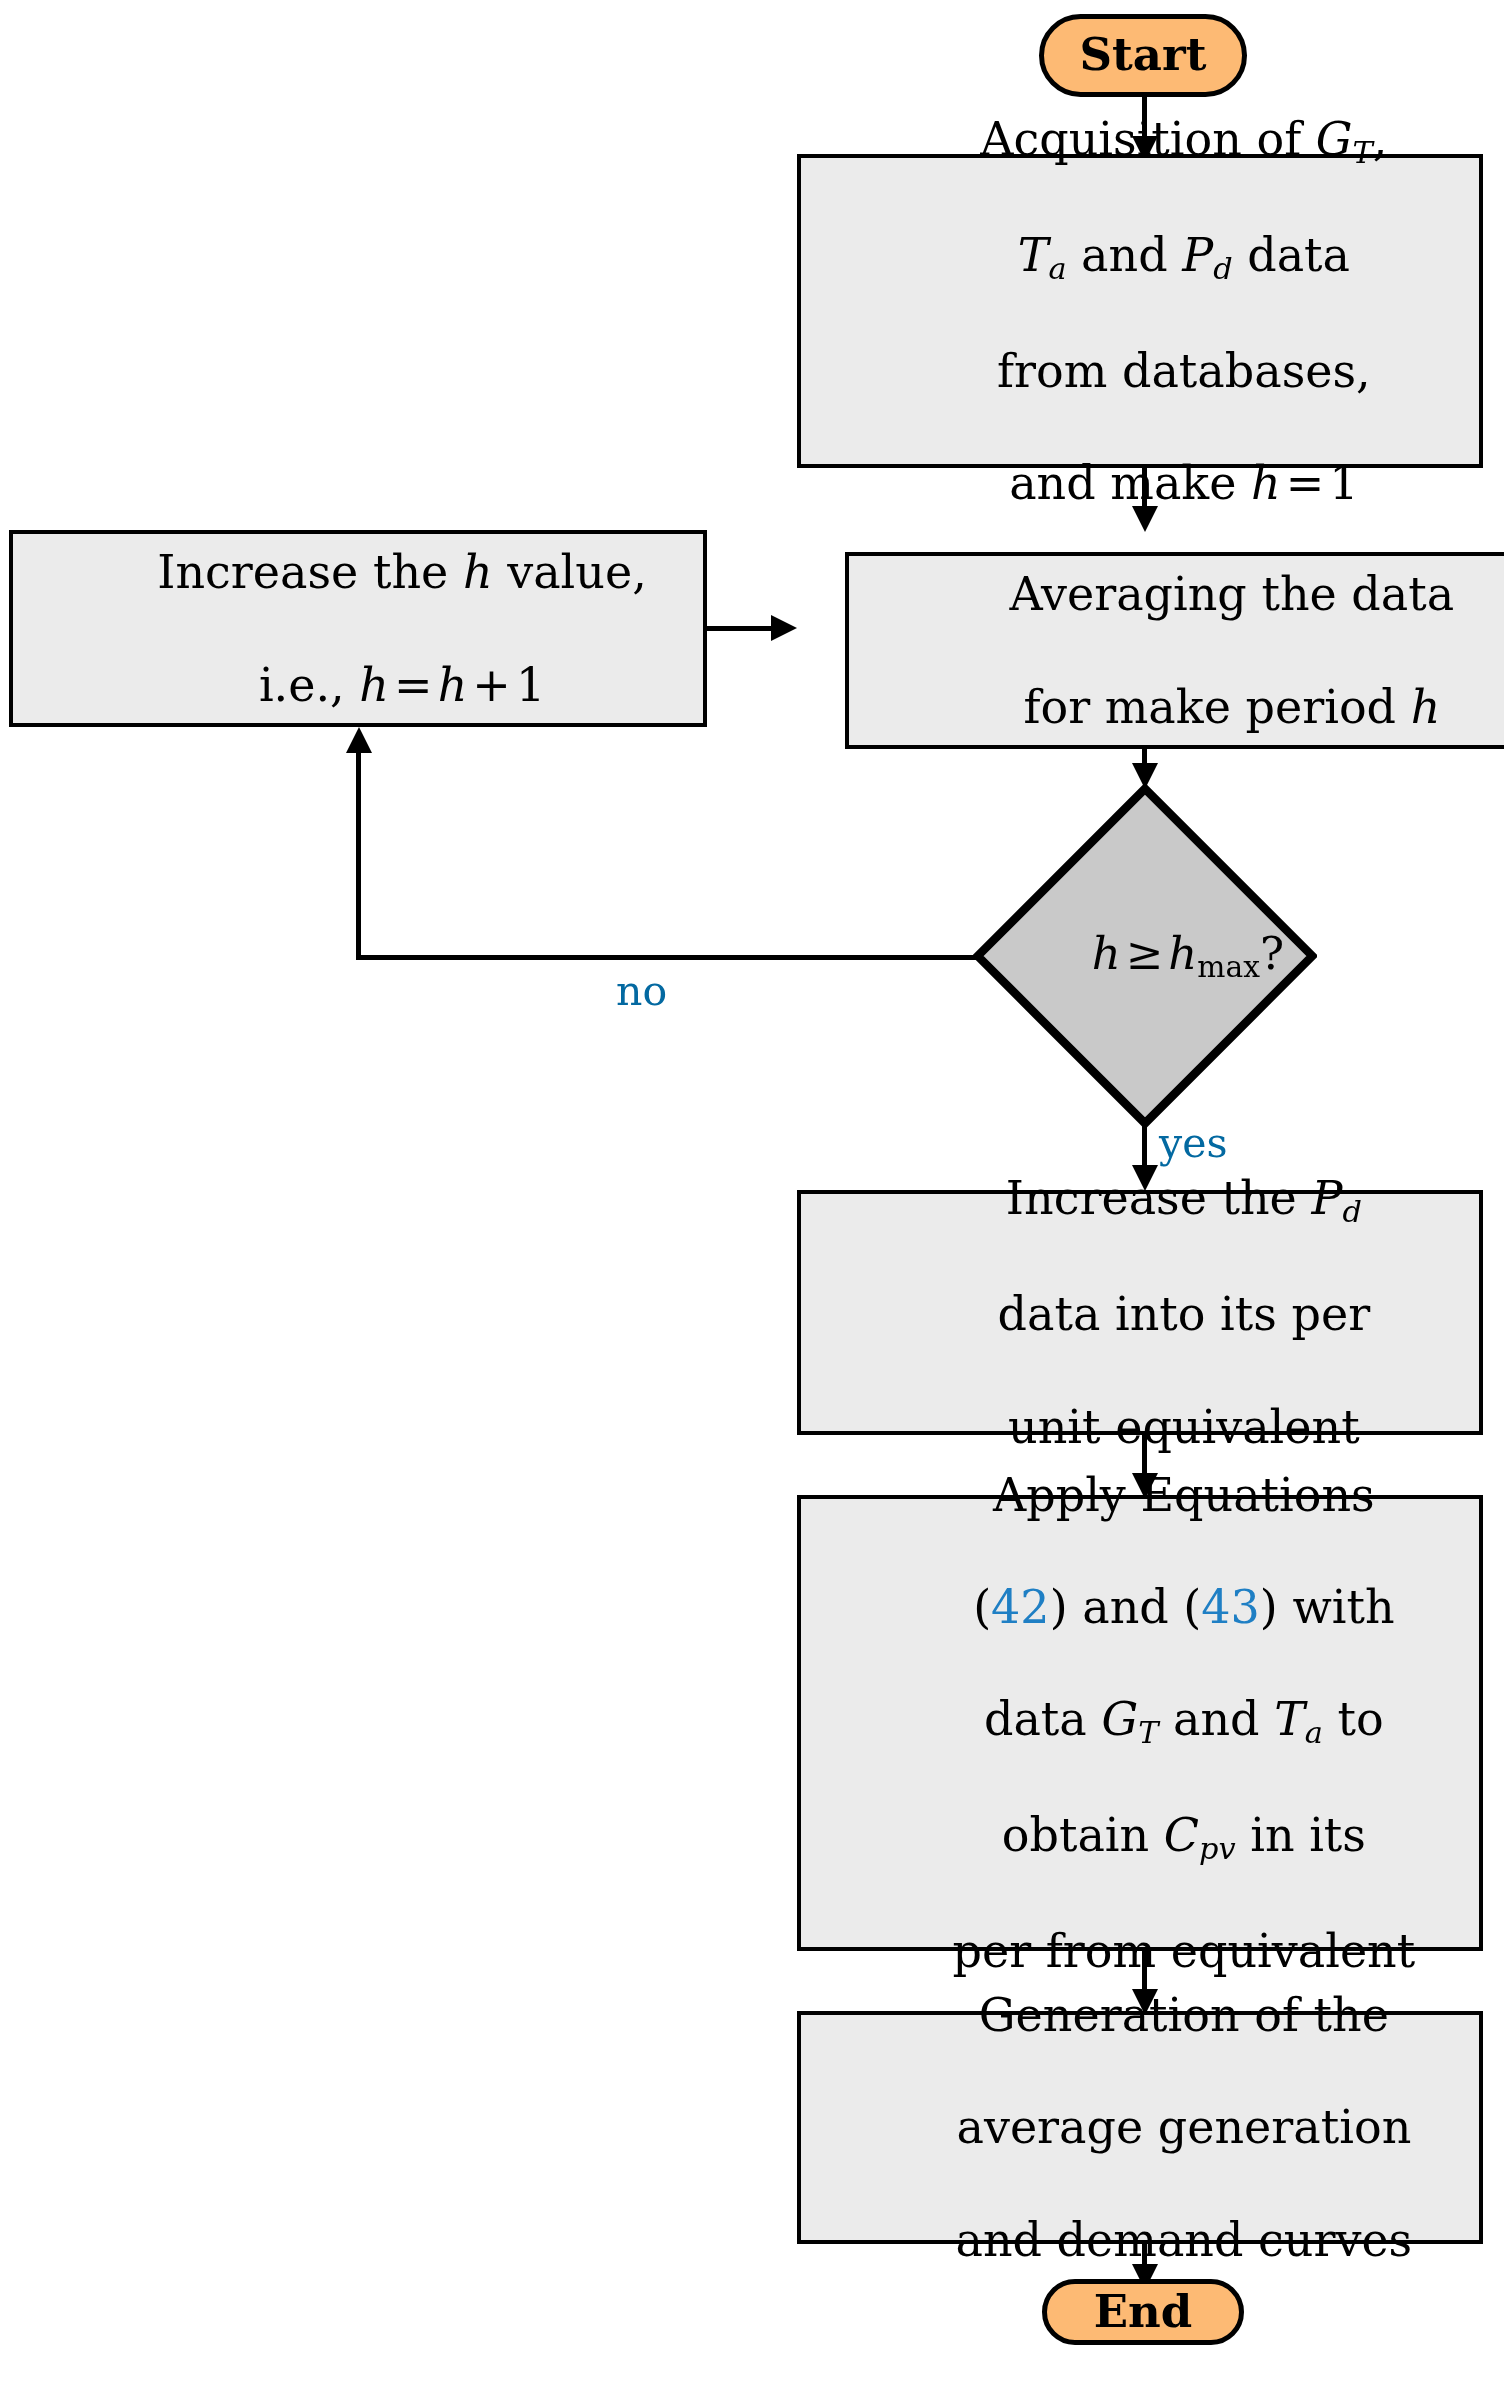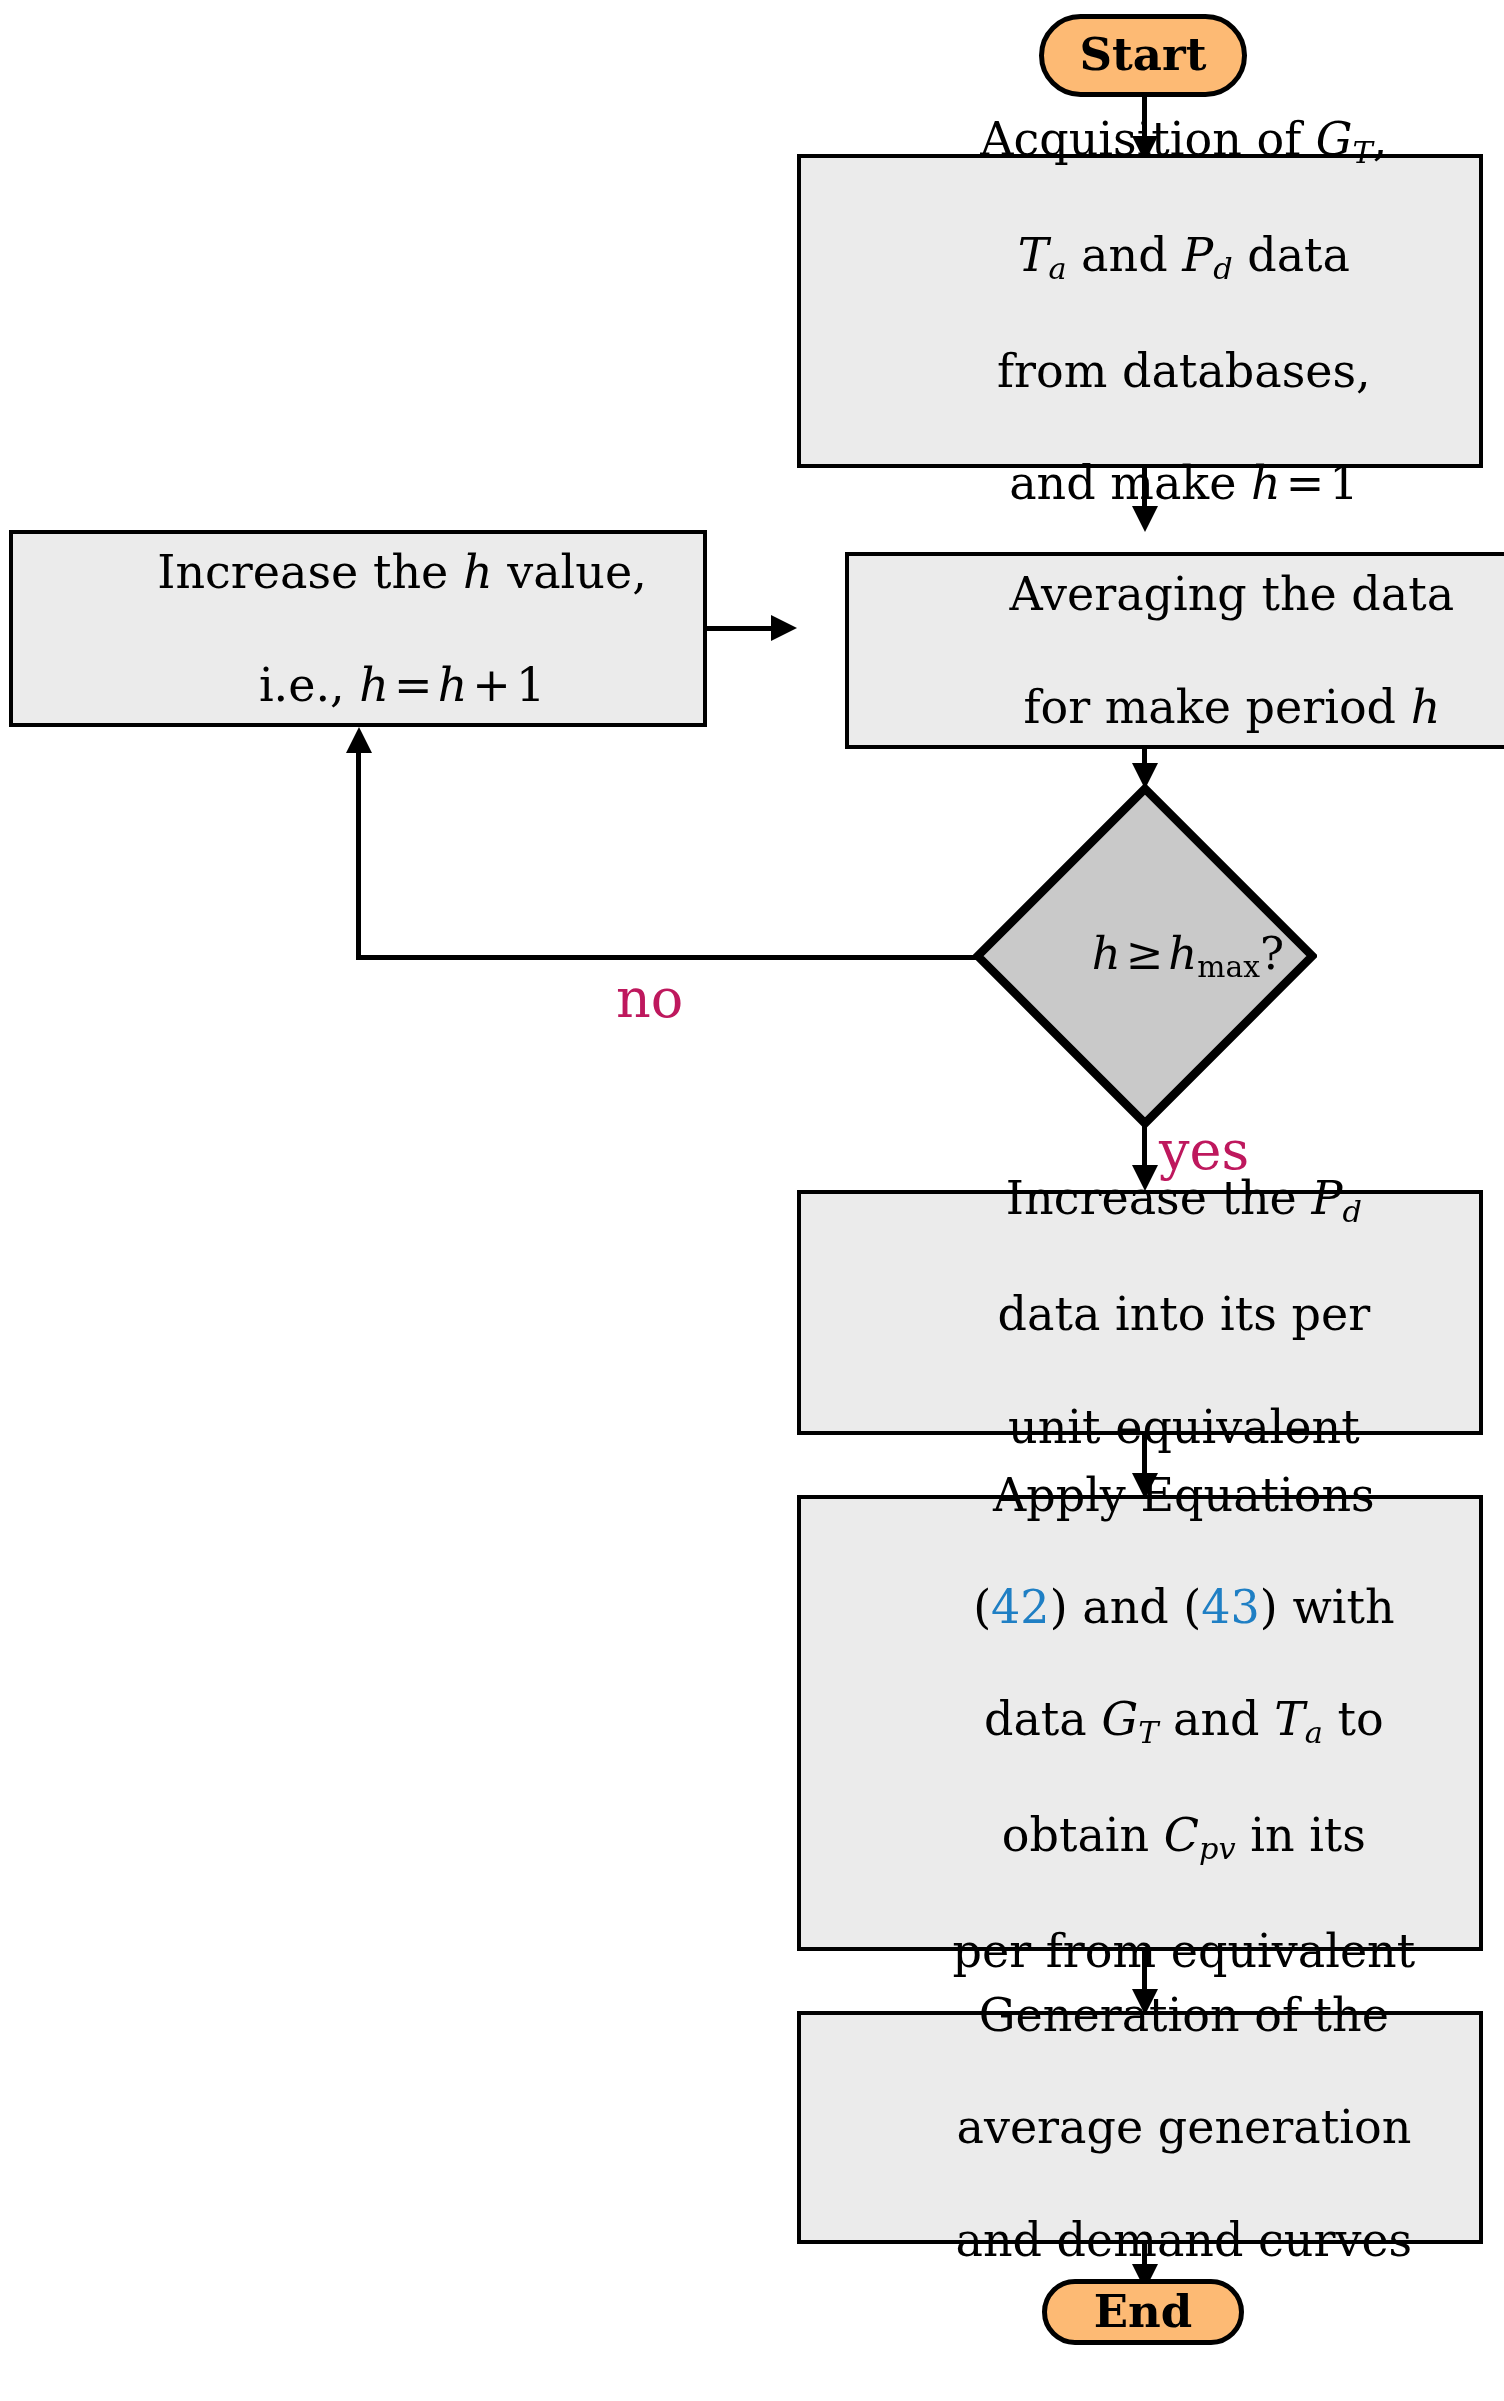--- a/index.html
+++ b/index.html
@@ -99,22 +99,22 @@
     border-right: 13px solid transparent;
     border-bottom: 26px solid #000000;
   }
   .arrow-right {
     border-top: 13px solid transparent;
     border-bottom: 13px solid transparent;
     border-left: 26px solid #000000;
   }
   .edge-label {
     position: absolute;
-    font-size: 54px;
-    color: #be185d;
+    font-size: 41px;
+    color: #0369a1;
     z-index: 3;
     white-space: nowrap;
   }
 </style>
 </head>
 <body>
 
 <div id="canvas">
 
   <div class="line vline" style="left:1142px; top:96px; height:46px;"></div>

